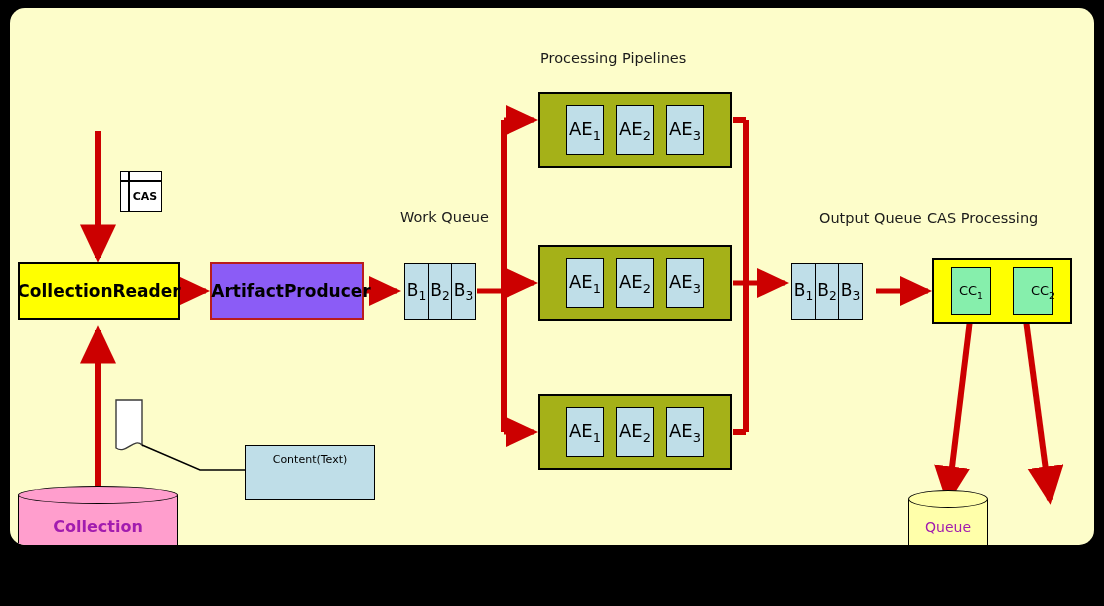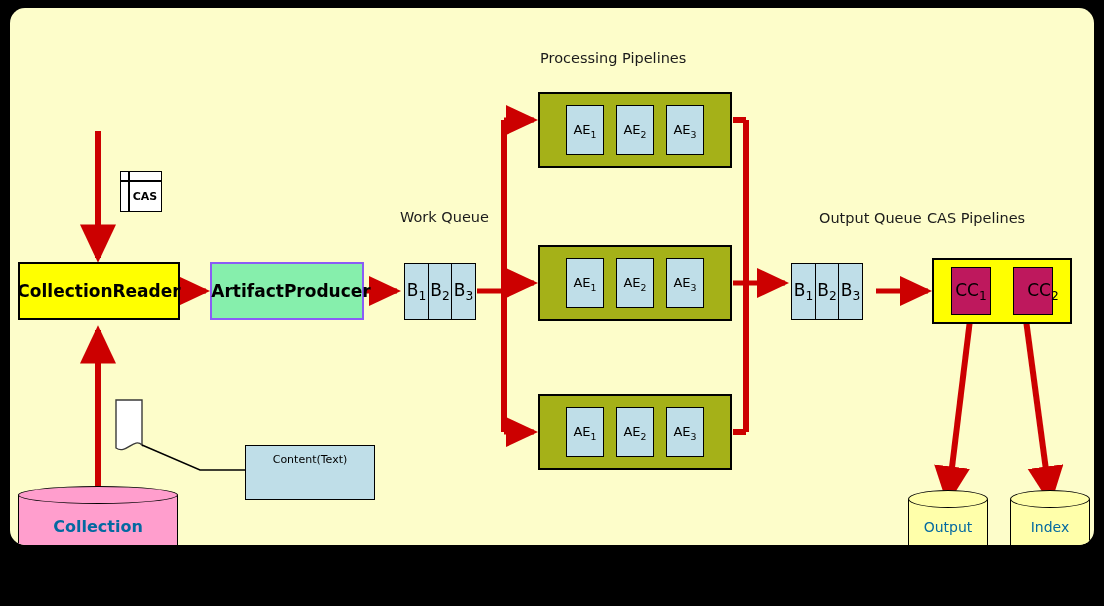--- a/index.html
+++ b/index.html
@@ -36,47 +36,47 @@
     color: #000;
     z-index: 5;
   }
   
   .box-yellow {
     background: #ffff00;
     border: 2px solid #000;
     font-weight: bold;
   }
   .box-green {
-    background: #86efac;
-    border: 2px solid #8b5cf6;
+    background: #8b5cf6;
+    border: 2px solid #b91c1c;
     font-weight: bold;
     padding-left: 8px;
   }
   .box-olive {
     background: #a5b118;
     border: 2px solid #000;
   }
   .box-blue {
     background: #bfdee8;
     border: 1.5px solid #000;
   }
   .buffer-cell {
     background: #bfdee8;
     border: 1.5px solid #000;
     font-size: 17px;
   }
   .ae-cell {
     background: #bfdee8;
     border: 1.5px solid #000;
+    font-size: 18px;
+  }
+  .cc-cell {
+    background: #86efac;
+    border: 1.5px solid #000;
     font-size: 13px;
-  }
-  .cc-cell {
-    background: #be185d;
-    border: 1.5px solid #000;
-    font-size: 17px;
   }
   .label {
     position: absolute;
     color: #1b1b1b;
     font-size: 14.5px;
     white-space: nowrap;
     z-index: 6;
   }
   .sub {
     font-size: 0.72em;
@@ -110,21 +110,21 @@
     border-radius: 50%;
     box-sizing: border-box;
   }
   .cyl .cyl-label {
     position: absolute;
     left: 0;
     right: 0;
     top: 50%;
     transform: translateY(-42%);
     text-align: center;
-    color: #0369a1;
+    color: #a21caf;
     z-index: 2;
   }
   #collection-cyl .cyl-body,
   #collection-cyl .cyl-top {
     background: #ff9ecd;
   }
   #collection-cyl .cyl-label {
     font-weight: bold;
     font-size: 16px;
   }
@@ -216,21 +216,21 @@
     <svg class="overlay links" viewBox="0 0 1084 588">
 
       <path d="M106,392 L132,392 L132,437 C124,429 116,447 106,440 Z" fill="#ffffff" stroke="#3a3a3a" stroke-width="1.4"></path>
 
       <polyline points="132,437 190,462 235,462" fill="none" stroke="#000000" stroke-width="1.4"></polyline>
     </svg>
 
     <div class="label" style="left:530px; top:42px;">Processing Pipelines</div>
     <div class="label" style="left:390px; top:201px;">Work Queue</div>
     <div class="label" style="left:769px; top:202px;margin-left:40px;">Output Queue</div>
-    <div class="label" style="left:917px; top:202px;">CAS Pipelines</div>
+    <div class="label" style="left:917px; top:202px;">CAS Processing</div>
 
 
     <div id="cas-icon" style="left:110px; top:163px; width:42px; height:41px;padding-left:38px;">
       <div class="cas-hline"></div>
       <div class="cas-vline"></div>
       <div class="cas-text">CAS</div>
     </div>
 
     <div class="node box-yellow" style="left:8px; top:254px; width:162px; height:58px; font-size:17px;">
       <span>CollectionReader</span>
@@ -323,23 +323,18 @@
         </div>
         <div class="node cc-cell" style="position:relative; width:40px; height:48px; font-weight:normal;padding-left:20px;">
           <span><span>CC</span><span class="sub">2</span></span>
         </div>
       </div>
     </div>
 
     <div class="cyl" id="store-cyl" style="left:898px; top:482px; width:80px; height:72px;">
       <div class="cyl-body"></div>
       <div class="cyl-top"></div>
-      <div class="cyl-label">Output</div>
-    </div>
-
-    <div class="cyl" id="index-cyl" style="left:1000px; top:482px; width:80px; height:72px;">
-      <div class="cyl-body"></div>
-      <div class="cyl-top"></div>
-      <div class="cyl-label">Index</div>
-    </div>
+      <div class="cyl-label">Queue</div>
+    </div>
+
 
   </div>
 </div>
 
 </body></html>

